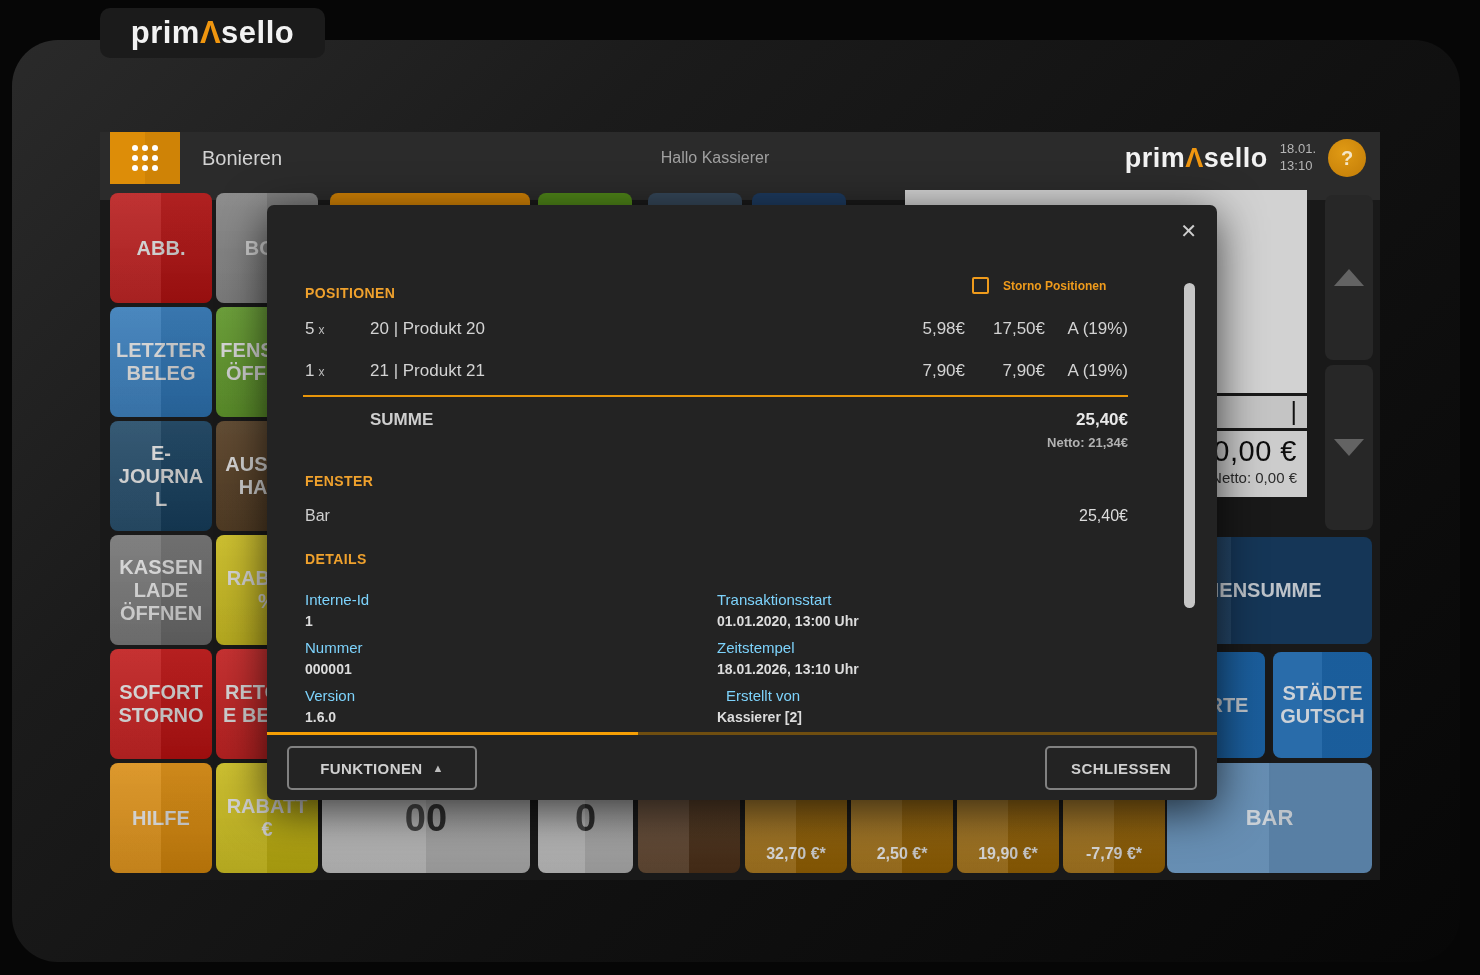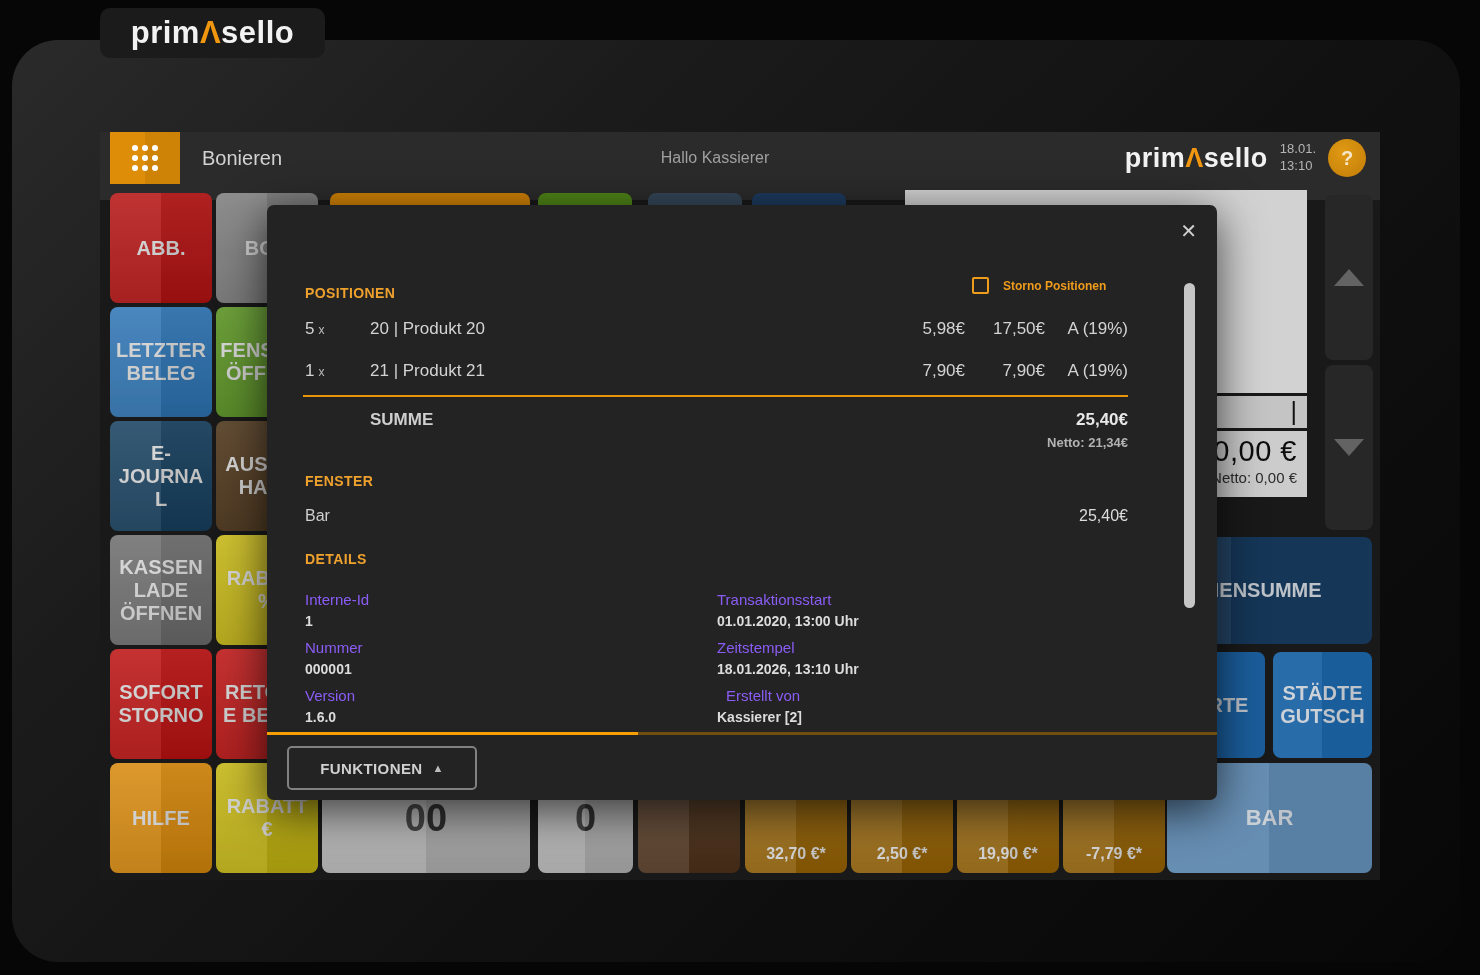--- a/index.html
+++ b/index.html
@@ -92,21 +92,21 @@
   .prow .ptot { position:absolute; left:700px; width:78px; text-align:right; }
   .prow .ptax { position:absolute; left:788px; width:73px; text-align:right; }
 
   .m-divider { position:absolute; left:36px; top:190px; width:825px; height:2px; background:#e8950a; }
   .sum-label { position:absolute; left:103px; top:205px; font-size:17px; font-weight:bold; color:#cfcfcf; }
   .sum-val   { position:absolute; left:660px; top:205px; width:201px; text-align:right; font-size:17px; font-weight:bold; color:#e8e8e8; }
   .sum-net   { position:absolute; left:660px; top:230px; width:201px; text-align:right; font-size:13px; font-weight:bold; color:#b3b3b3; }
   .pay-method{ position:absolute; left:38px; top:302px; font-size:16px; color:#cfcfcf; }
   .pay-amt   { position:absolute; left:660px; top:302px; width:201px; text-align:right; font-size:16px; color:#dcdcdc; }
 
-  .dkey { position:absolute; font-size:15px; color:#8b5cf6; }
+  .dkey { position:absolute; font-size:15px; color:#7dd3fc; }
   .dval { position:absolute; font-size:14px; font-weight:bold; color:#dcdcdc; }
 
   .m-footline { position:absolute; left:0; top:527px; width:100%; height:3px;
                 background:linear-gradient(90deg,#f59f05 0%,#f59f05 39%,#6f4e10 39%,#6f4e10 100%); }
   .m-btn { position:absolute; top:541px; height:44px; border:2px solid #818181; border-radius:5px; background:transparent;
            color:#d0d0d0; font-weight:bold; font-size:15px; letter-spacing:.4px;
            display:flex; align-items:center; justify-content:center; gap:10px; cursor:pointer; }
   .m-btn .arr { font-size:11px; color:#bdbdbd; }
 </style>
 </head>
@@ -290,16 +290,19 @@
       <div class="dkey" style="left:38px;top:482px;">Version</div>
       <div class="dval" style="left:38px;top:504px;">1.6.0</div>
       <div class="dkey" style="left:450px;top:482px;margin-left:9px;">Erstellt von</div>
       <div class="dval" style="left:450px;top:504px;">Kassierer [2]</div>
 
       <div class="m-footline"></div>
       <div class="m-btn" style="left:20px;width:190px;">
         <span>FUNKTIONEN</span>
           <span class="arr">▲</span>
       </div>
+      <div class="m-btn" style="left:778px;width:152px;">
+        <span>SCHLIESSEN</span>
+      </div>
     </div>
 
   </div>
 </div>
 
 </body></html>

